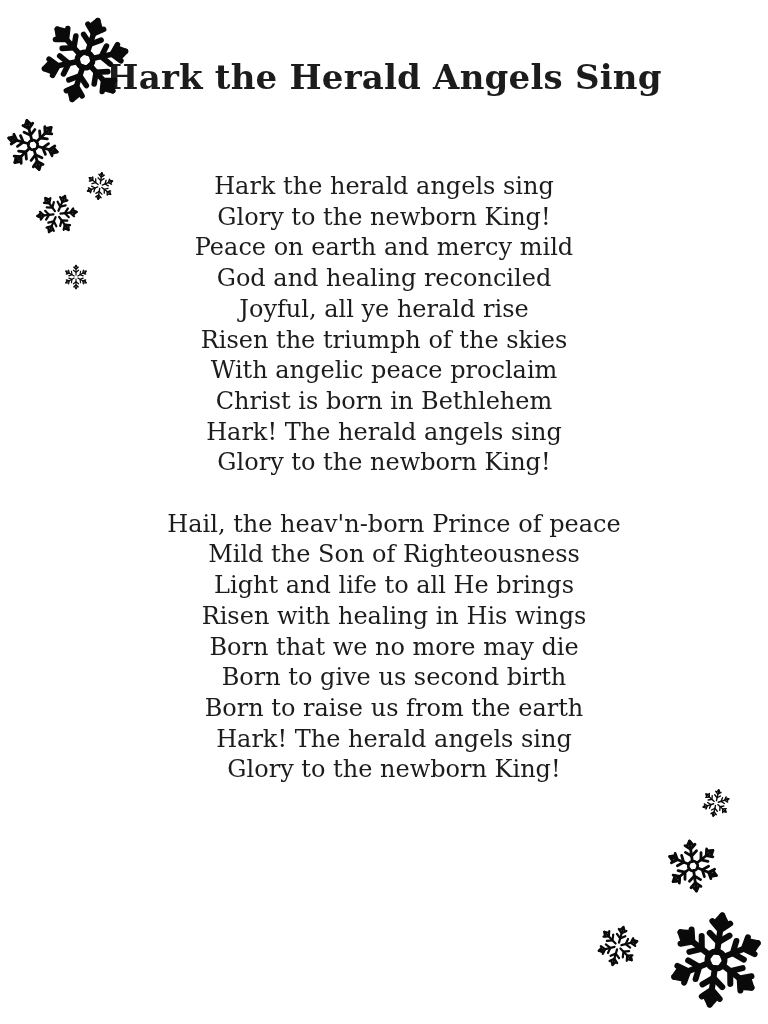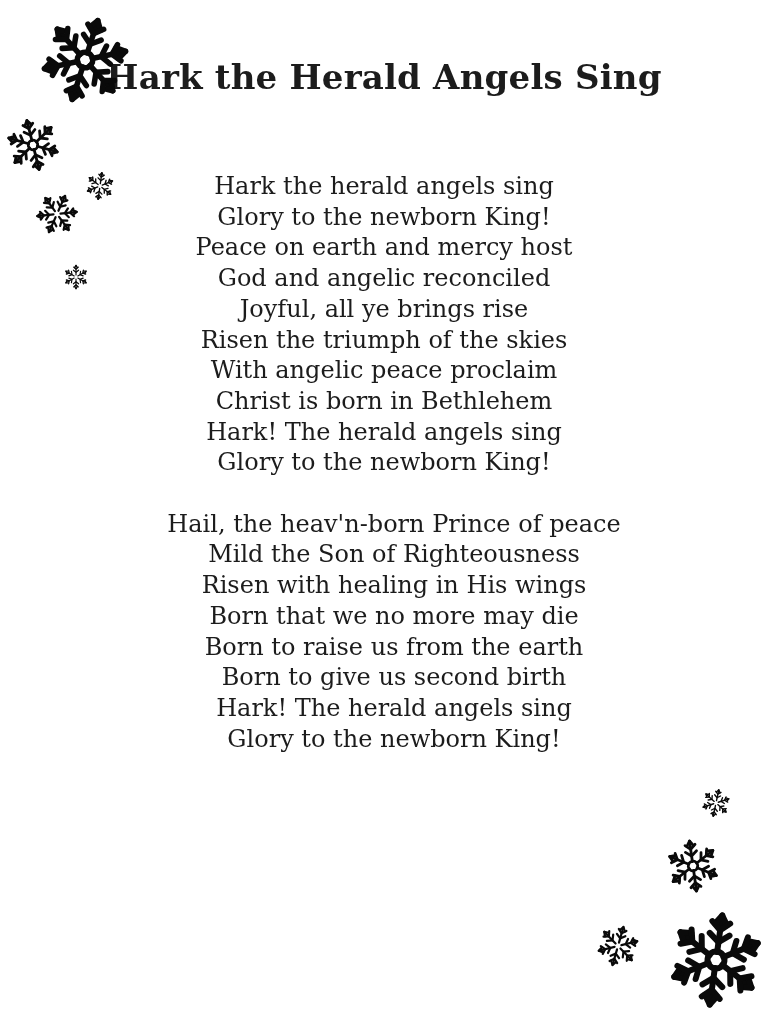--- a/index.html
+++ b/index.html
@@ -52,36 +52,37 @@
 </style>
 </head>
 <body>
 
 <main class="page">
   <h1 class="title">Hark the Herald Angels Sing</h1>
   <section class="lyrics">
       <div class="verse">
         <div class="line">Hark the herald angels sing</div>
         <div class="line">Glory to the newborn King!</div>
-        <div class="line">Peace on earth and mercy host</div>
-        <div class="line">God and angelic reconciled</div>
-        <div class="line">Joyful, all ye brings rise</div>
+        <div class="line">Peace on earth and mercy mild</div>
+        <div class="line">God and healing reconciled</div>
+        <div class="line">Joyful, all ye herald rise</div>
         <div class="line">Risen the triumph of the skies</div>
         <div class="line">With angelic peace proclaim</div>
         <div class="line">Christ is born in Bethlehem</div>
         <div class="line">Hark! The herald angels sing</div>
         <div class="line">Glory to the newborn King!</div>
       </div>
       <div class="verse">
         <div class="line">Hail, the heav'n-born Prince of peace</div>
         <div class="line">Mild the Son of Righteousness</div>
+        <div class="line">Light and life to all He brings</div>
         <div class="line">Risen with healing in His wings</div>
         <div class="line">Born that we no more may die</div>
+        <div class="line">Born to give us second birth</div>
         <div class="line">Born to raise us from the earth</div>
-        <div class="line">Born to give us second birth</div>
         <div class="line">Hark! The herald angels sing</div>
         <div class="line">Glory to the newborn King!</div>
       </div>
     </section>
   <div id="flakes">
       <span class="snowflake" style="left: 39px; top: 14px;">
         <svg width="92" height="92" viewBox="-50 -50 100 100" fill="none" stroke="#0a0a0a" stroke-width="6" stroke-linecap="round" stroke-linejoin="round">
           <g transform="rotate(18)">
             <g transform="rotate(0)">
               <path d="M0 -8 L0 -45"></path>

